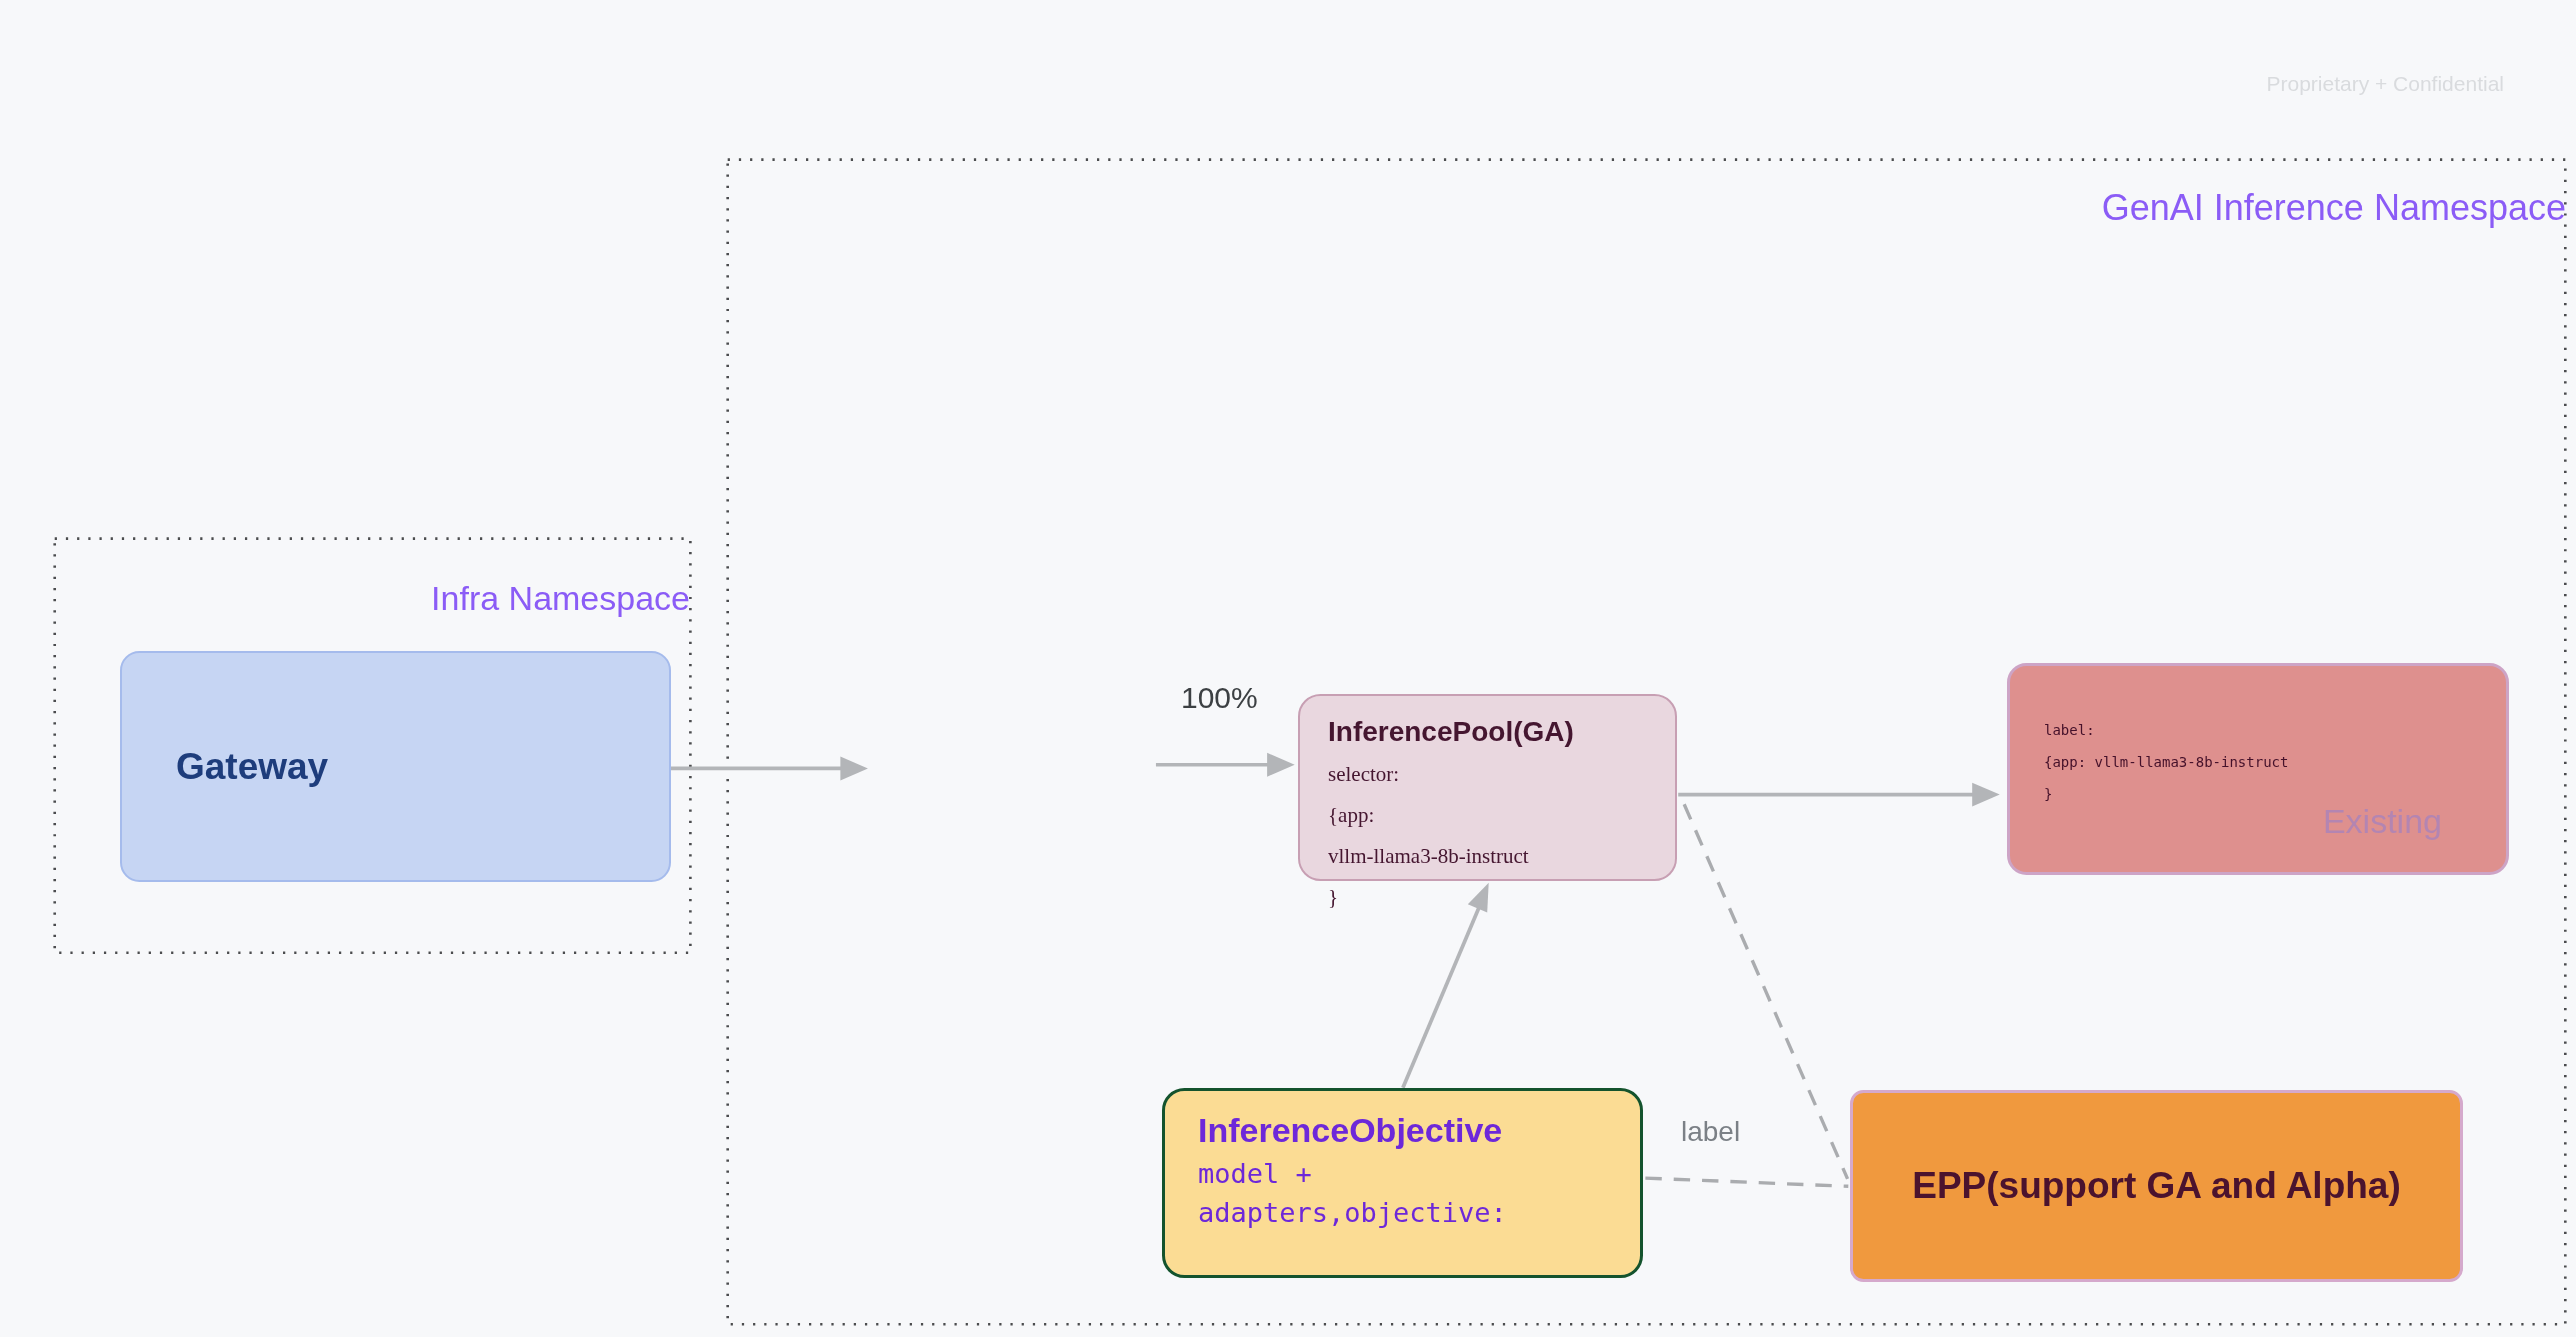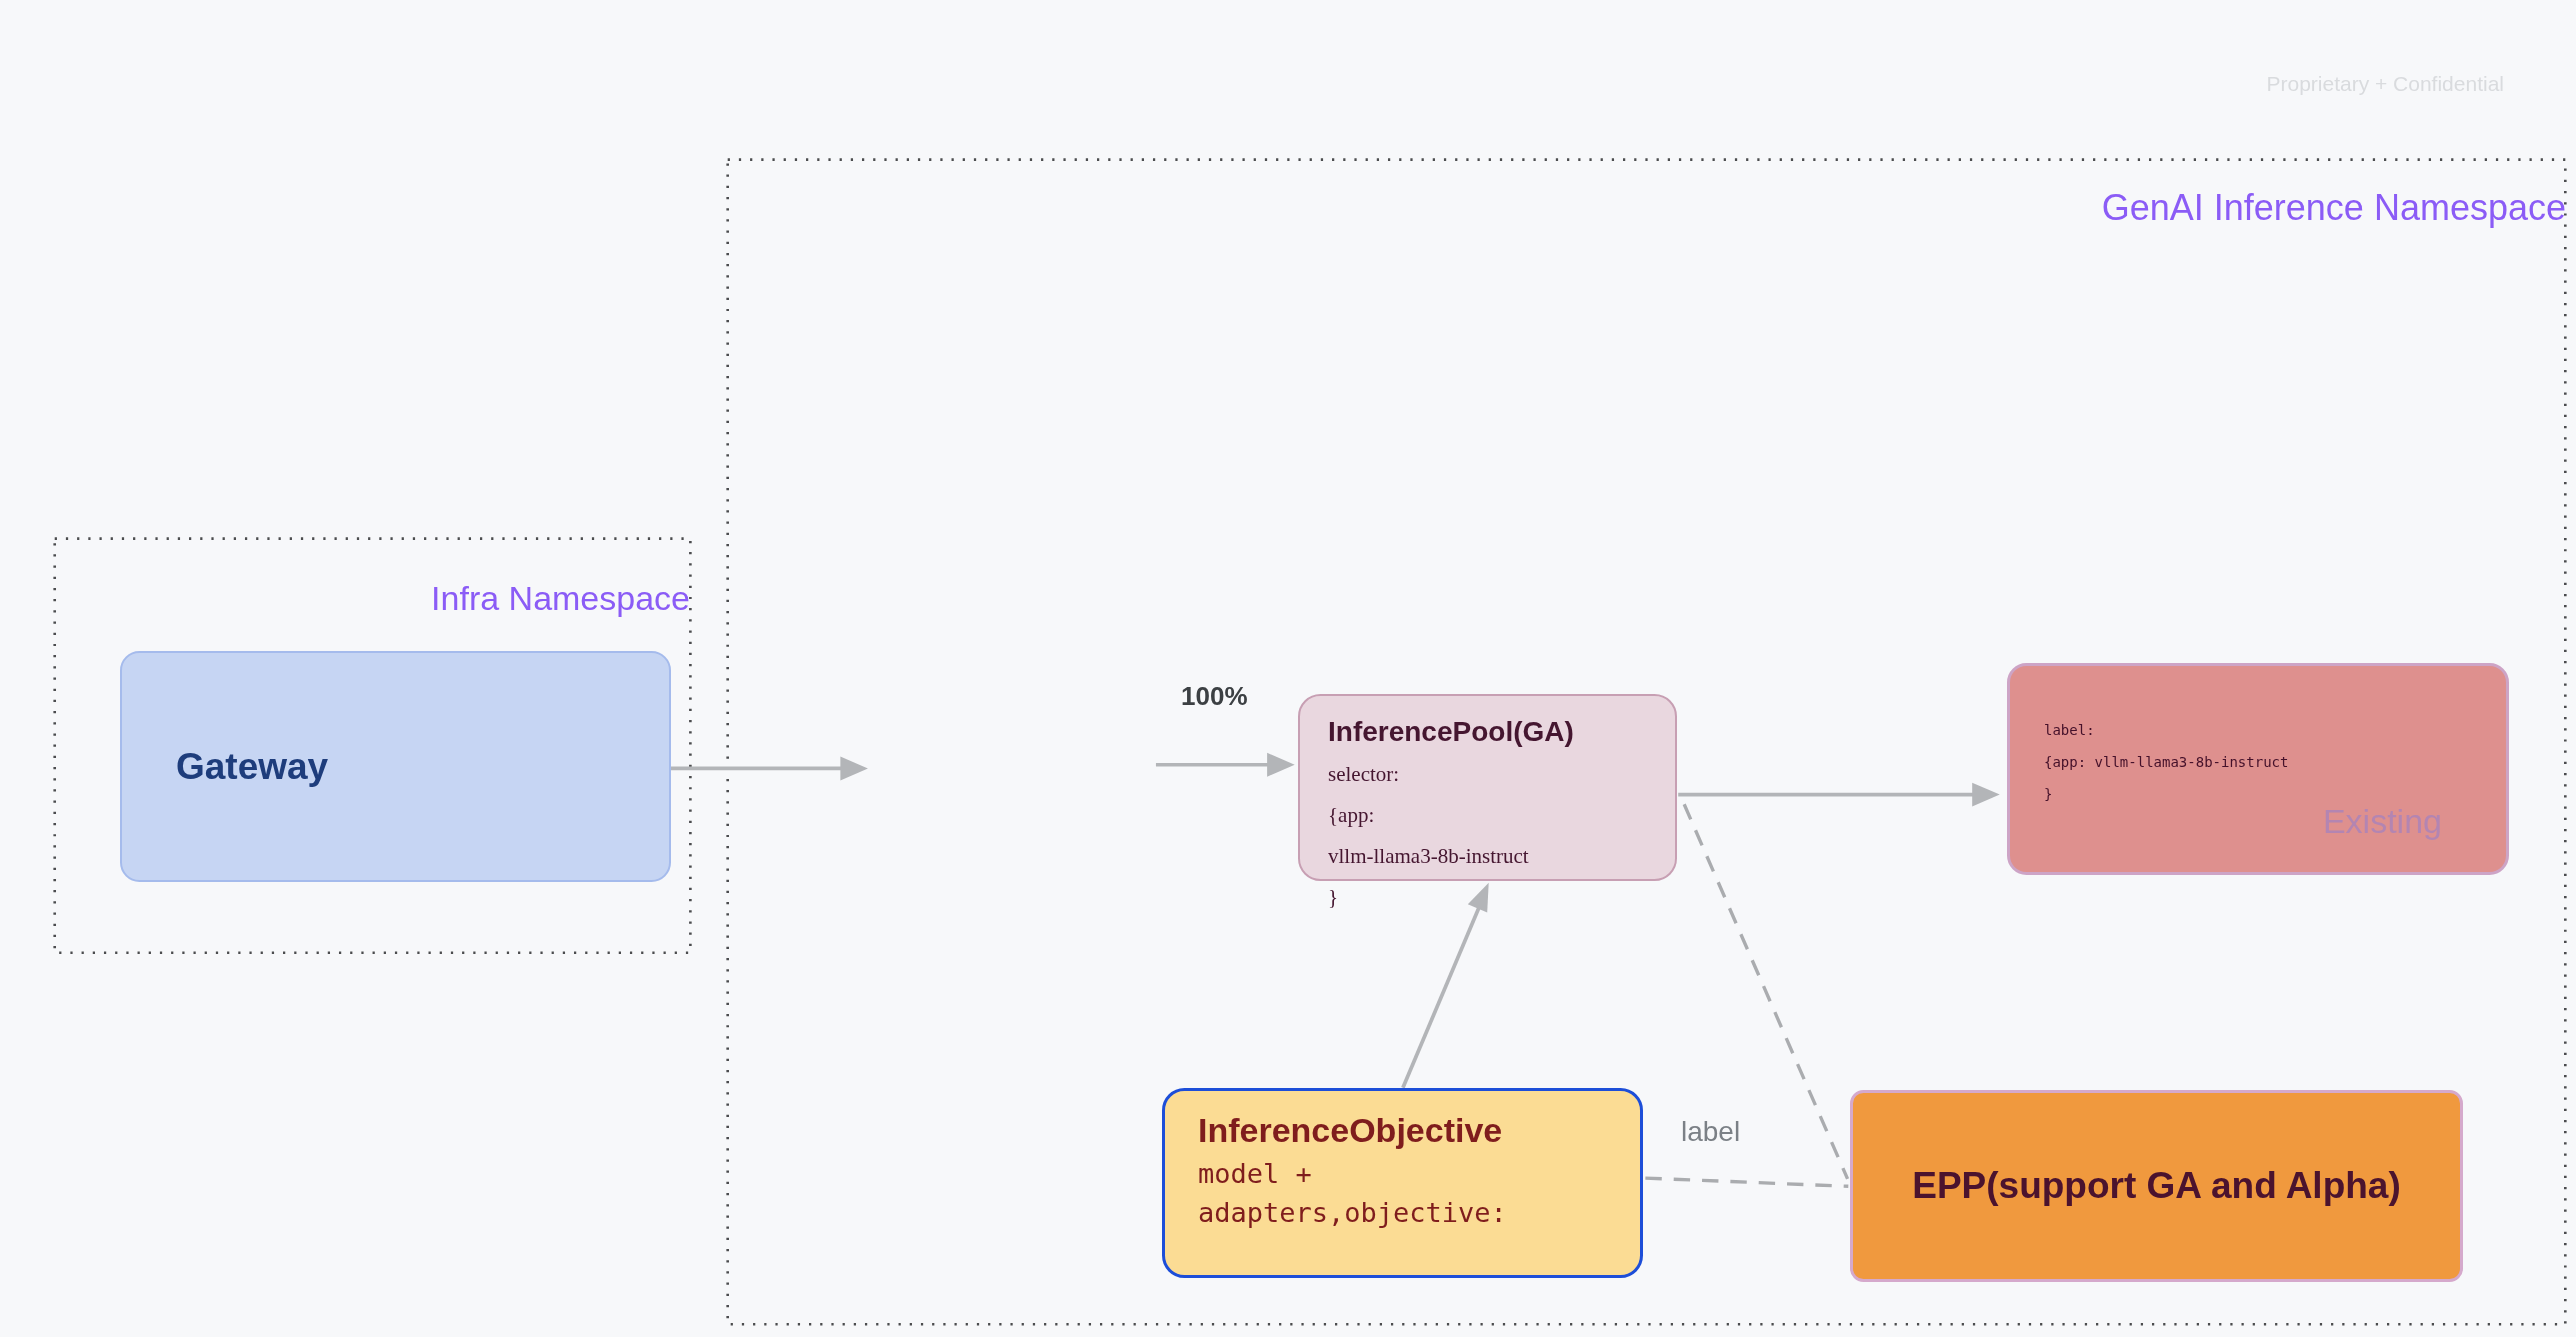--- a/index.html
+++ b/index.html
@@ -43,34 +43,34 @@
     padding:45px 0 0 34px;color:#45112a;
   }
   .node-msp .title{font-size:36px;font-weight:bold;line-height:42px;}
   .node-msp .code{font-family:"DejaVu Sans Mono",monospace;font-size:14px;line-height:32px;white-space:pre;margin-top:3px;}
   .node-msp .existing{
     position:absolute;right:64px;top:136px;
     font-size:34px;color:#b385b2;font-weight:400;
   }
   .node-iobj{
     left:1162px;top:1088px;width:481px;height:190px;
-    background:#fbdc94;border:3px solid #1d4ed8;border-radius:22.4px;
-    padding:18px 0 0 33px;color:#7f1d1d;
+    background:#fbdc94;border:3px solid #14532d;border-radius:22.4px;
+    padding:18px 0 0 33px;color:#6d28d9;
   }
   .node-iobj .title{font-size:34px;font-weight:bold;line-height:42px;}
   .node-iobj .code{font-family:"DejaVu Sans Mono",monospace;font-size:27px;line-height:39px;white-space:pre;margin-top:3px;}
   .node-epp{
     left:1850px;top:1090px;width:613px;height:192px;
     background:#f0993e;border:3px solid #d5a9cc;border-radius:13.4px;
     display:flex;align-items:center;justify-content:center;
   }
   .node-epp .title{font-size:37px;font-weight:bold;color:#4b132e;text-align:right;}
 
   .edge-label{position:absolute;color:#3c4043;}
-  .label-100{left:1181px;top:681px;font-size:26px;font-weight:bold;}
+  .label-100{left:1181px;top:681px;font-size:30px;}
   .label-watch{left:1681px;top:1116px;font-size:28px;color:#7b8086;}
 </style>
 </head>
 <body>
 
 <div id="canvas">
 
   <svg id="wires" viewBox="0 0 3452 1792" xmlns="http://www.w3.org/2000/svg">
 
     <rect x="73" y="722" width="852" height="555" fill="none" stroke="#4b4c4e" stroke-width="3.5" stroke-dasharray="3 12"></rect>

